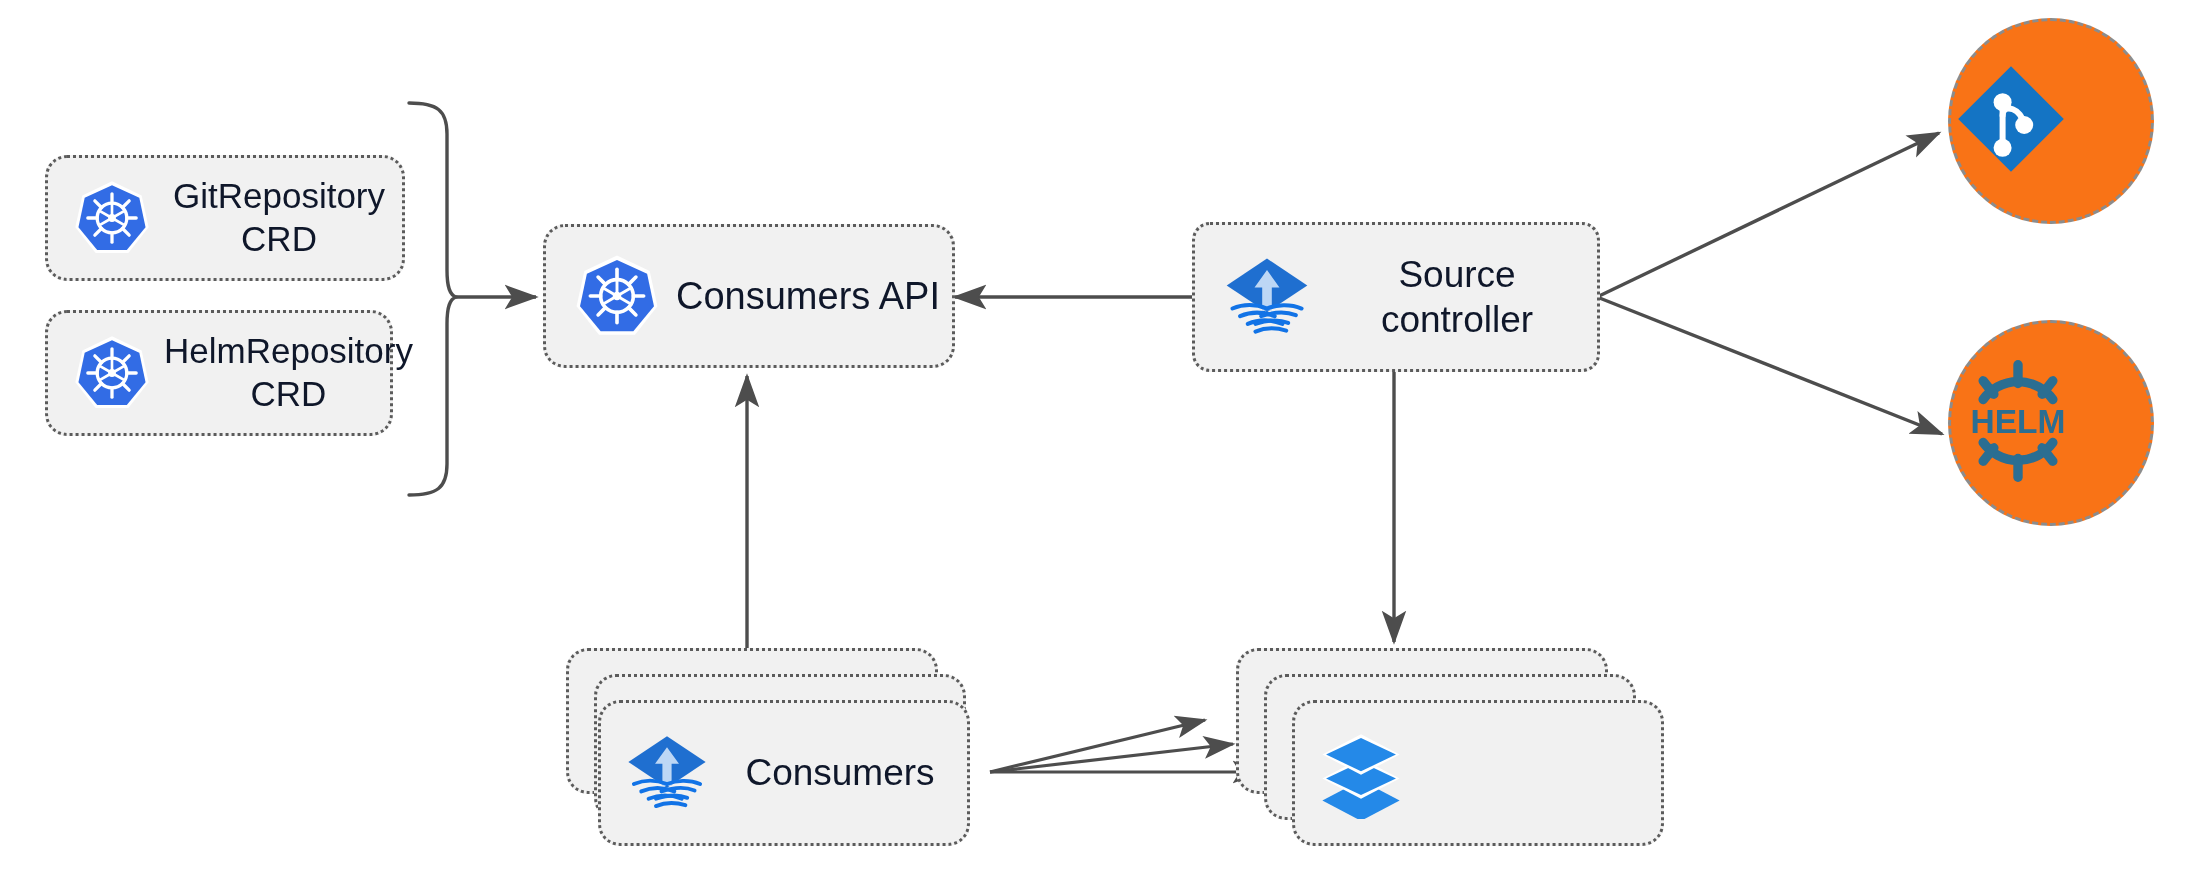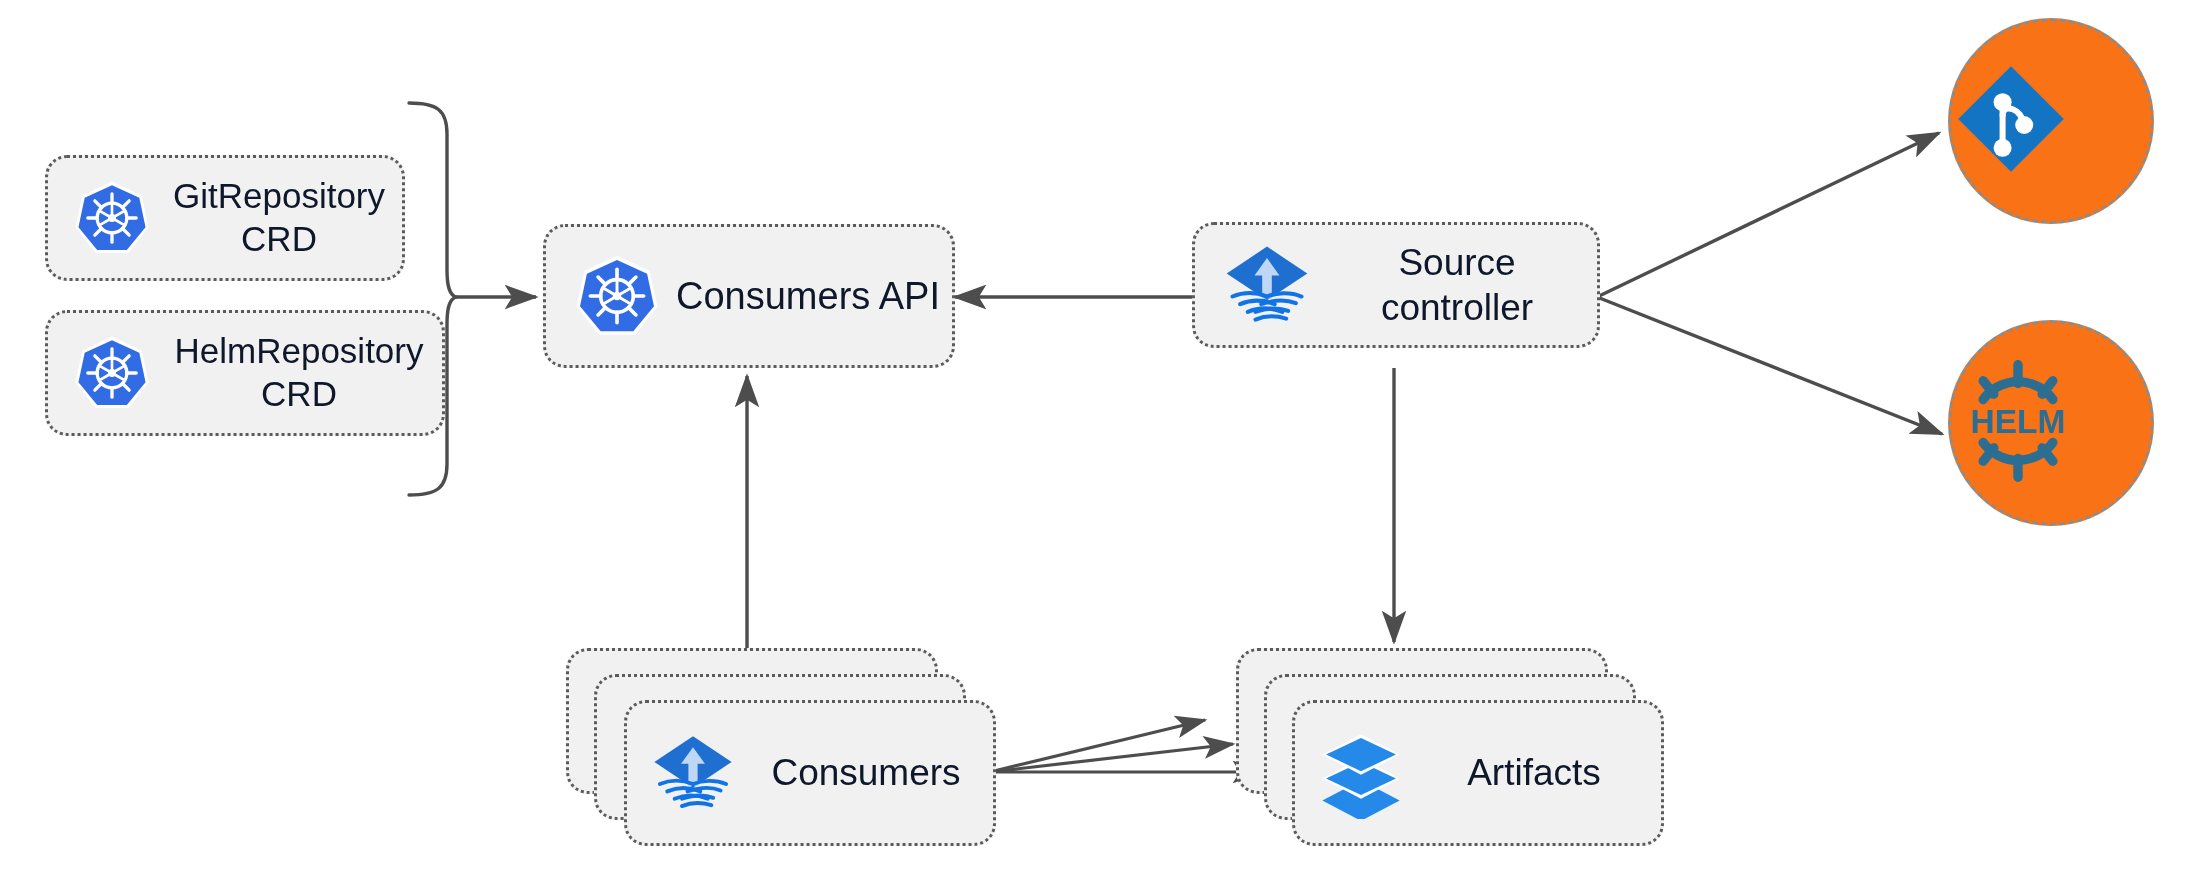--- a/index.html
+++ b/index.html
@@ -133,21 +133,21 @@
           <line x1="50" y1="50" x2="33.5" y2="59.5"></line>
           <line x1="50" y1="50" x2="33.5" y2="40.5"></line>
         </g>
         <circle cx="50" cy="50" r="5" fill="#ffffff"></circle>
       </svg>
     </span>
     <span class="node-label lbl-crd">GitRepository
 CRD</span>
   </div>
 
-  <div class="node" style="left:45px; top:310px; width:400px; height:126px;">
+  <div class="node" style="left:45px; top:310px; width:348px; height:126px;">
     <span class="icon-slot" style="width:104px; height:104px; margin-left:12px;">
       <svg width="78" height="78" viewBox="0 0 100 100" xmlns="http://www.w3.org/2000/svg">
         <polygon points="50,3 88,21 97,62 71,95 29,95 3,62 12,21" fill="#ffffff"></polygon>
         <polygon points="50,8 85,24 93,62 69,91 31,91 7,62 15,24" fill="#326CE5"></polygon>
         <g fill="none" stroke="#ffffff" stroke-width="4.2" stroke-linecap="round">
           <circle cx="50" cy="50" r="19"></circle>
           <line x1="50" y1="19" x2="50" y2="31"></line>
           <line x1="50" y1="69" x2="50" y2="81"></line>
           <line x1="19" y1="50" x2="31" y2="50"></line>
           <line x1="69" y1="50" x2="81" y2="50"></line>
@@ -192,21 +192,21 @@
           <line x1="50" y1="50" x2="66.5" y2="59.5"></line>
           <line x1="50" y1="50" x2="33.5" y2="59.5"></line>
           <line x1="50" y1="50" x2="33.5" y2="40.5"></line>
         </g>
         <circle cx="50" cy="50" r="5" fill="#ffffff"></circle>
       </svg>
     </span>
     <span class="node-label lbl-big">Consumers API</span>
   </div>
 
-  <div class="node" style="left:1192px; top:222px; width:408px; height:126px;">
+  <div class="node" style="left:1192px; top:222px; width:408px; height:150px;border-radius:18px;">
     <span class="icon-slot" style="width:116px; height:116px; margin-left:14px;">
       <svg width="96" height="96" viewBox="0 0 100 100" xmlns="http://www.w3.org/2000/svg">
         <polygon points="50,10 92,38 50,66 8,38" fill="#1F6FD0"></polygon>
         <path d="M50,22 L63,40 L55,40 L55,64 L45,64 L45,40 L37,40 Z" fill="#BDD7F5"></path>
         <g stroke="#1273E6" stroke-width="4.2" stroke-linecap="round" fill="none">
           <path d="M14,62 C28,56 40,58 50,62"></path>
           <path d="M22,70 C36,64 48,66 58,70"></path>
           <path d="M30,78 C44,72 56,74 66,78"></path>
           <path d="M38,86 C50,81 60,82 70,85"></path>
           <path d="M50,62 C60,58 74,57 86,62"></path>
@@ -214,21 +214,21 @@
           <path d="M38,78 C50,74 62,73 72,77"></path>
         </g>
       </svg>
     </span>
     <span class="node-label lbl-main">Source
 controller</span>
   </div>
 
   <div class="node ghost" style="left:566px; top:648px; width:372px; height:146px; z-index:1;"></div>
   <div class="node ghost" style="left:594px; top:674px; width:372px; height:146px; z-index:2;"></div>
-  <div class="node" style="left:624px; top:700px; width:372px; height:146px; z-index:3;">
+  <div class="node" style="left:598px; top:700px; width:372px; height:146px; z-index:3;">
     <span class="icon-slot" style="width:108px; height:108px; margin-left:12px;">
       <svg width="92" height="92" viewBox="0 0 100 100" xmlns="http://www.w3.org/2000/svg">
         <polygon points="50,10 92,38 50,66 8,38" fill="#1F6FD0"></polygon>
         <path d="M50,22 L63,40 L55,40 L55,64 L45,64 L45,40 L37,40 Z" fill="#BDD7F5"></path>
         <g stroke="#1273E6" stroke-width="4.2" stroke-linecap="round" fill="none">
           <path d="M14,62 C28,56 40,58 50,62"></path>
           <path d="M22,70 C36,64 48,66 58,70"></path>
           <path d="M30,78 C44,72 56,74 66,78"></path>
           <path d="M38,86 C50,81 60,82 70,85"></path>
           <path d="M50,62 C60,58 74,57 86,62"></path>
@@ -246,21 +246,20 @@
     <span class="icon-slot" style="width:108px; height:108px; margin-left:12px;">
       <svg width="92" height="92" viewBox="0 0 100 100" xmlns="http://www.w3.org/2000/svg">
         <polygon points="50,58 92,80 50,102 8,80" fill="#2489E8"></polygon>
         <polygon points="50,44 8,66 50,66 92,66" fill="#ffffff" opacity="0"></polygon>
         <polygon points="50,34 92,56 50,78 8,56" fill="#ffffff"></polygon>
         <polygon points="50,38 88,56 50,74 12,56" fill="#2489E8"></polygon>
         <polygon points="50,8 92,30 50,52 8,30" fill="#ffffff"></polygon>
         <polygon points="50,12 88,30 50,48 12,30" fill="#2489E8"></polygon>
       </svg>
     </span>
-    <span class="node-label lbl-main">Artifacts</span>
   </div>
 
   <div class="circle-node" style="left:1948px; top:18px; width:206px; height:206px;">
     <span class="icon-slot">
       <svg width="120" height="120" viewBox="0 0 100 100" xmlns="http://www.w3.org/2000/svg">
         <polygon points="50,6 94,50 50,94 6,50" fill="#1474C4"></polygon>
         <g stroke="#ffffff" stroke-width="5" fill="none" stroke-linecap="round">
           <line x1="43" y1="72" x2="43" y2="40"></line>
           <path d="M43,47 C43,36 60,42 60,54"></path>
         </g>

